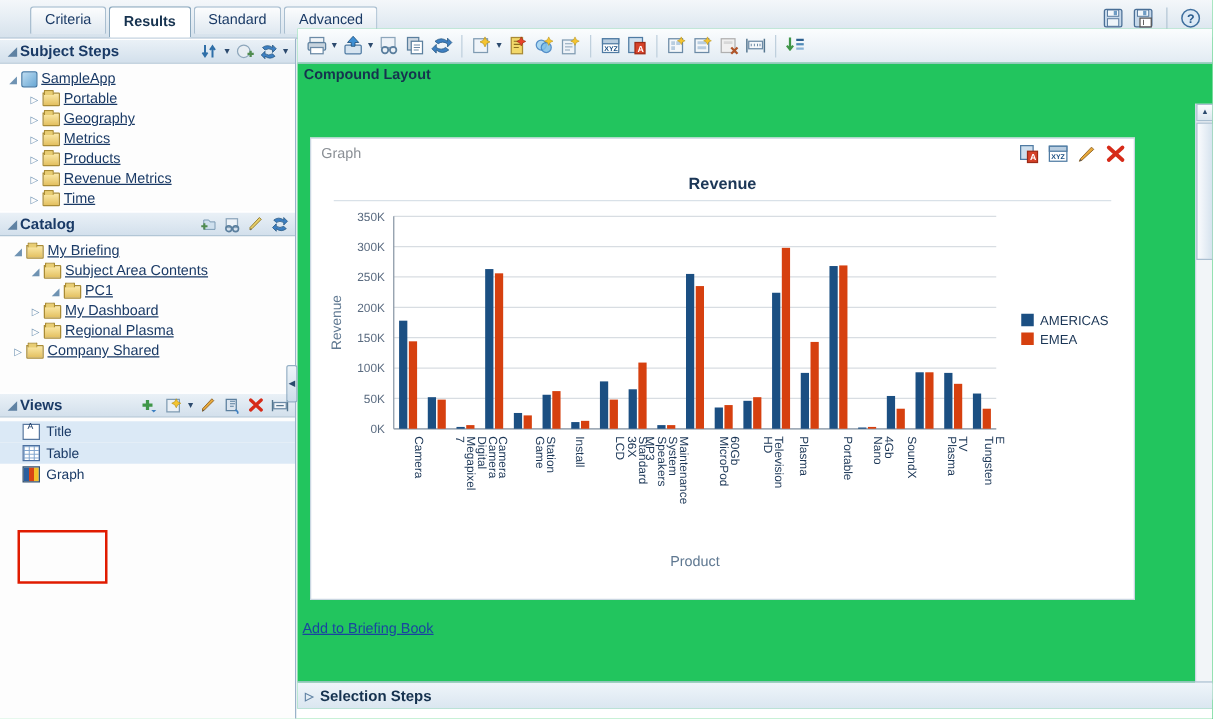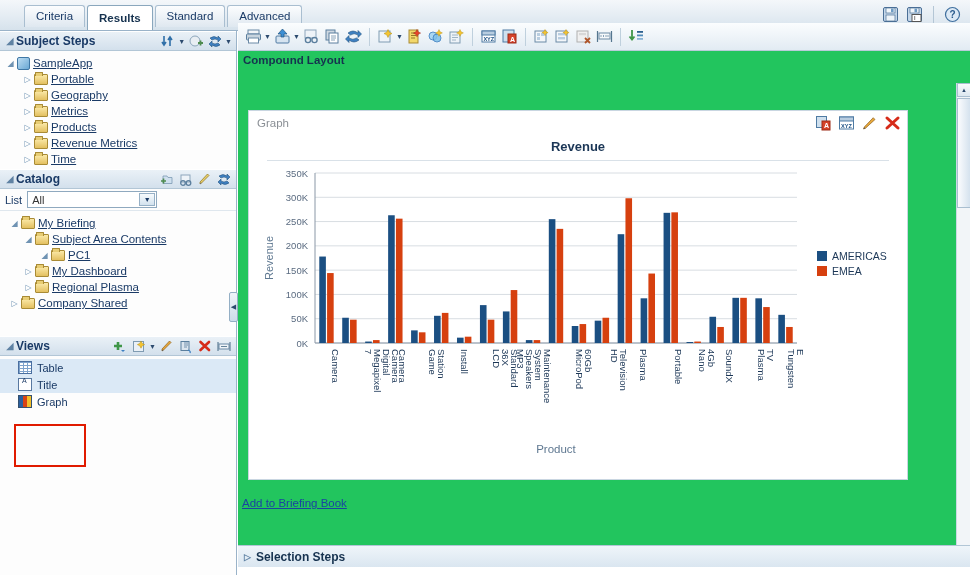--- a/index.html
+++ b/index.html
@@ -297,27 +297,20 @@
       </span>
       <span class="hicon">
         <svg width="16" height="15" viewBox="0 0 16 15">
             <path d="M3 4 q4 -3 8 0 v-2 l3 3 -3 3 v-2 q-3 -2 -6 0z" fill="#3d7fc1" stroke="#23547f" stroke-width=".6"></path>
             <path d="M13 11 q-4 3 -8 0 v2 l-3 -3 3 -3 v2 q3 2 6 0z" fill="#3d7fc1" stroke="#23547f" stroke-width=".6"></path>
           </svg>
       </span>
     </span>
   </div>
 
-  <div class="catalog-list">
-    <span>List</span>
-    <span class="sel">
-      <span>All</span>
-      <span class="arrowbtn">▼</span>
-    </span>
-  </div>
 
   <div class="treebox" style="height:125px;">
     <div class="trow" style="padding-left:4px;">
       <span class="exp">◢</span>
       <span class="folder"></span>
       <span class="tlabel">My Briefing</span>
     </div>
     <div class="trow" style="padding-left:18px;">
       <span class="exp">◢</span>
       <span class="folder"></span>
@@ -385,26 +378,26 @@
             <rect x="3" y="5" width="10" height="5" fill="#f0f4f8" stroke="#6b8aa6"></rect>
             <path d="M2 3 v9 M14 3 v9" stroke="#55768f" stroke-width="1.1"></path>
             <path d="M5 7.5 h6" stroke="#55768f" stroke-width=".9"></path>
           </svg>
       </span>
     </span>
   </div>
 
   <div style="padding-top:3px;">
     <div class="viewrow hl">
+      <span class="vicon vi-title"></span>
+      <span>Title</span>
+    </div>
+    <div class="viewrow hl">
       <span class="vicon vi-table"></span>
       <span>Table</span>
-    </div>
-    <div class="viewrow hl">
-      <span class="vicon vi-title"></span>
-      <span>Title</span>
     </div>
     <div class="viewrow">
       <span class="vicon vi-graph"></span>
       <span>Graph</span>
     </div>
   </div>
 
   <div id="views-selection"></div>
 </div>
 

